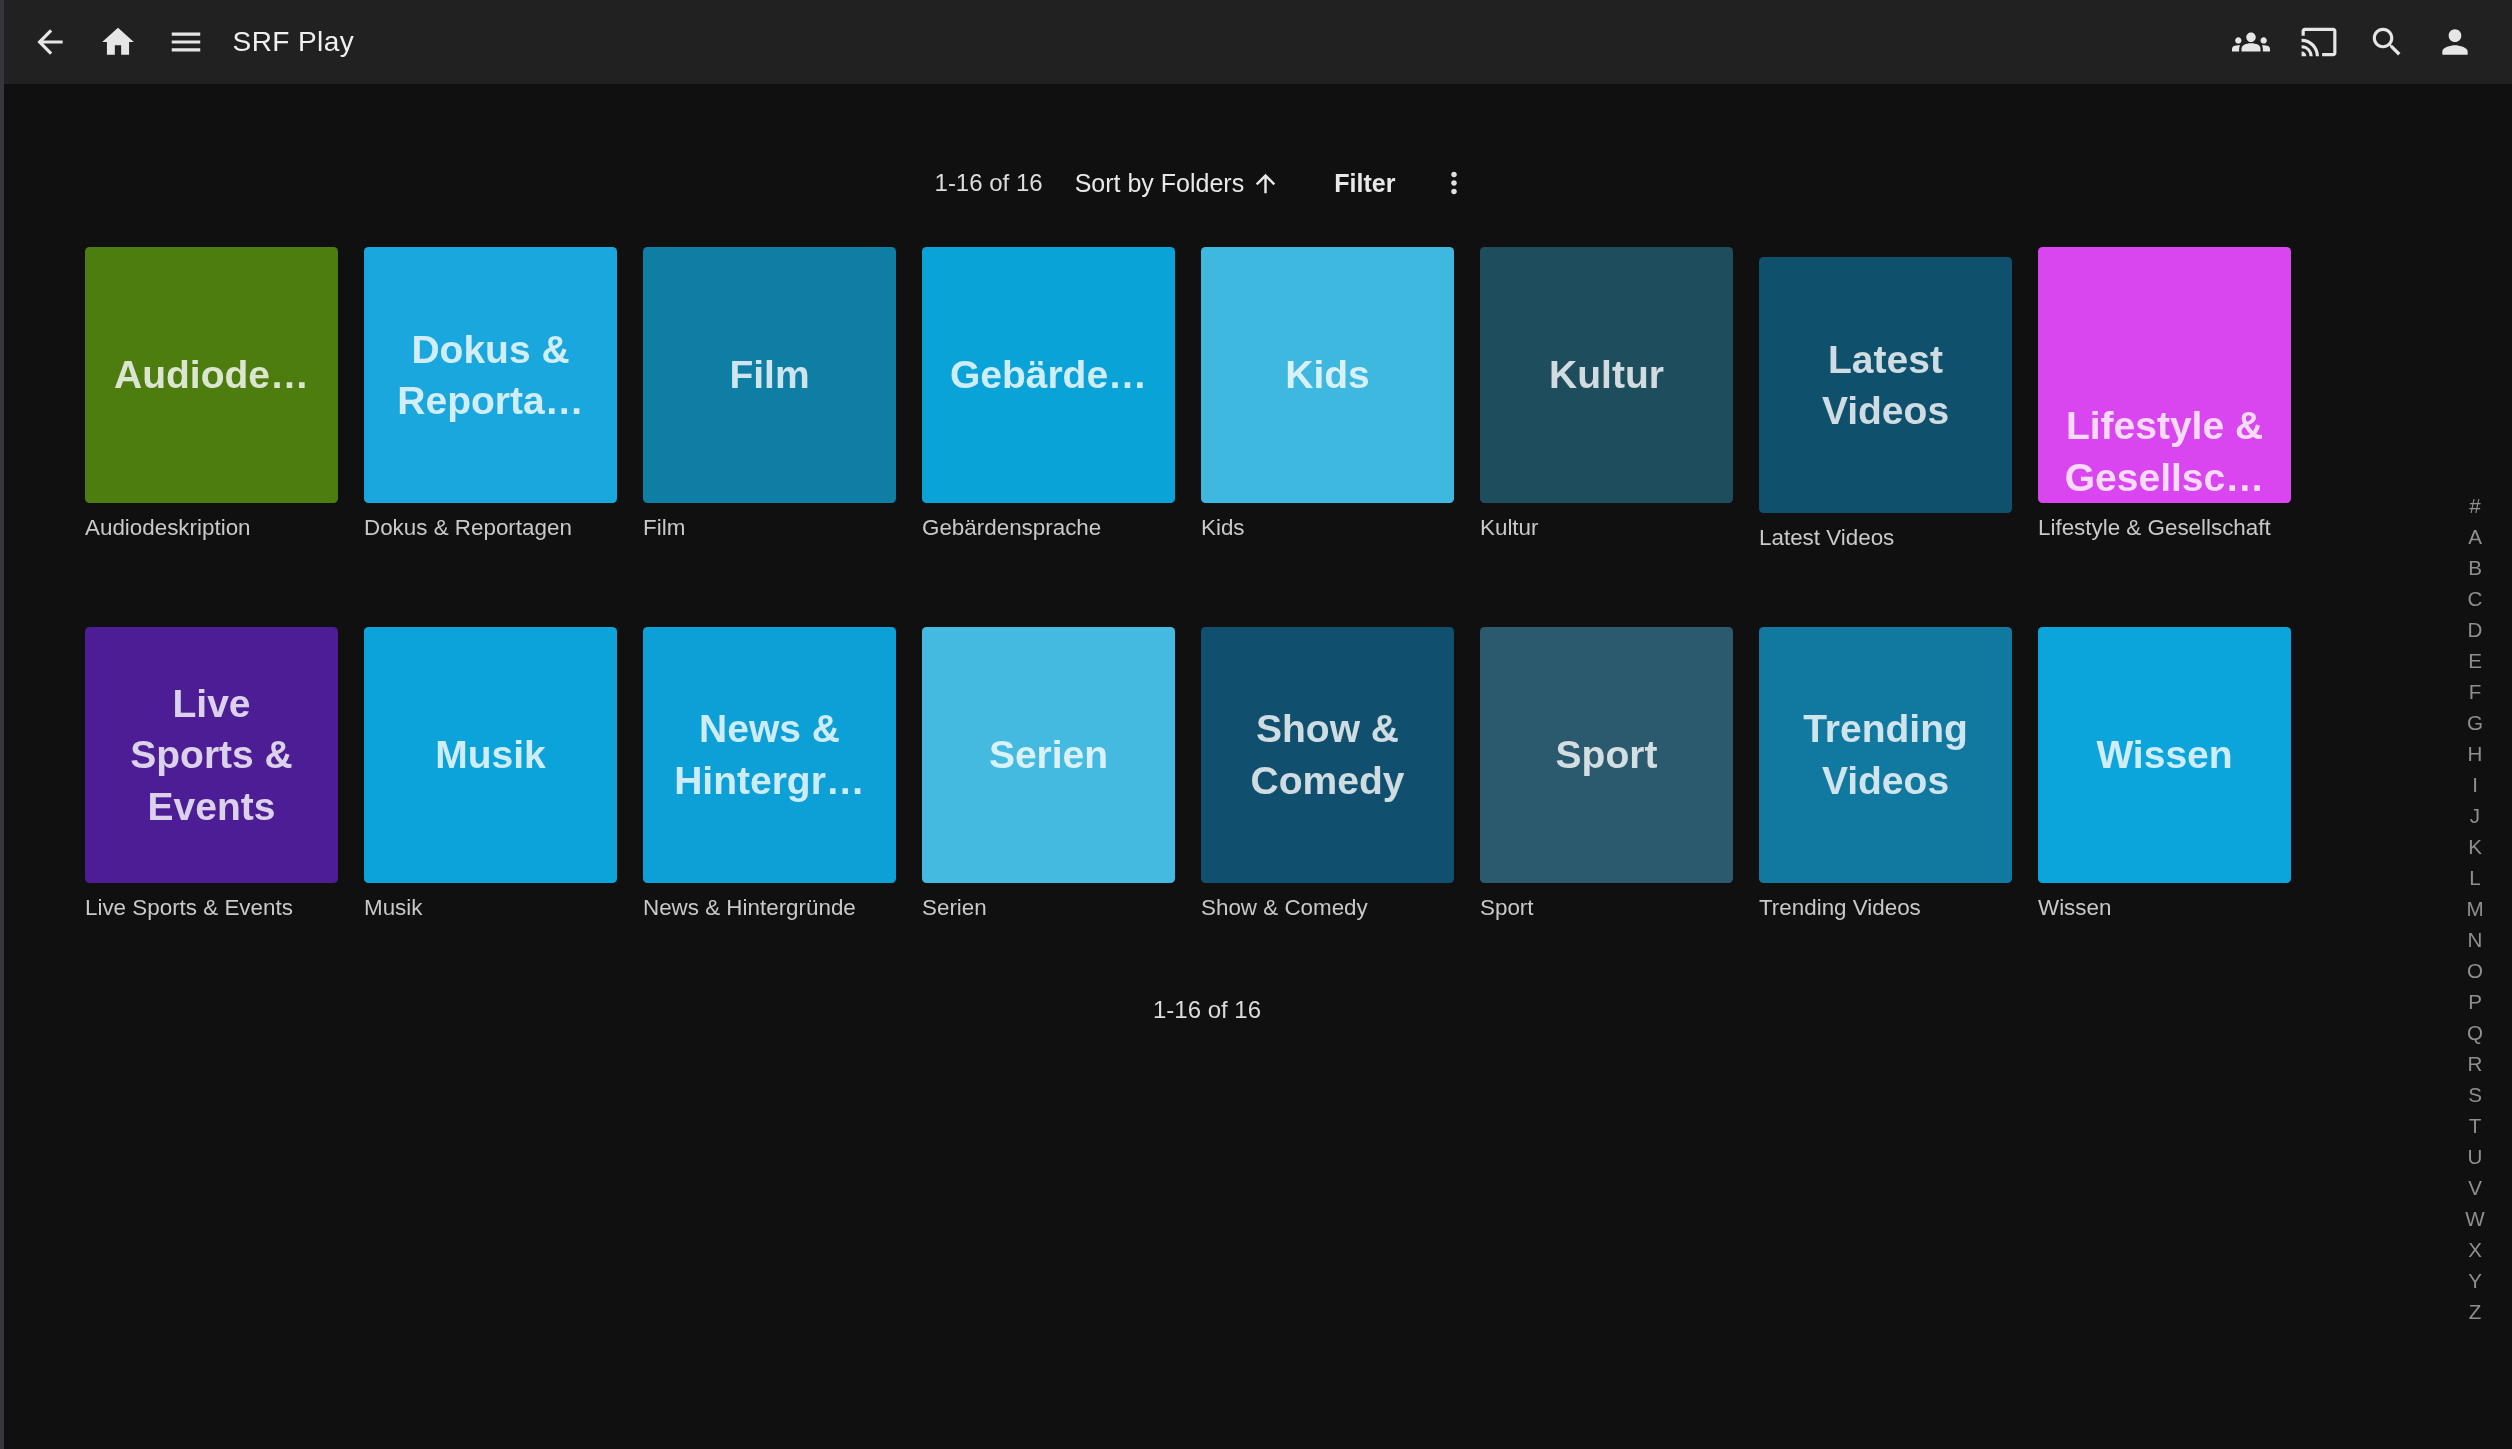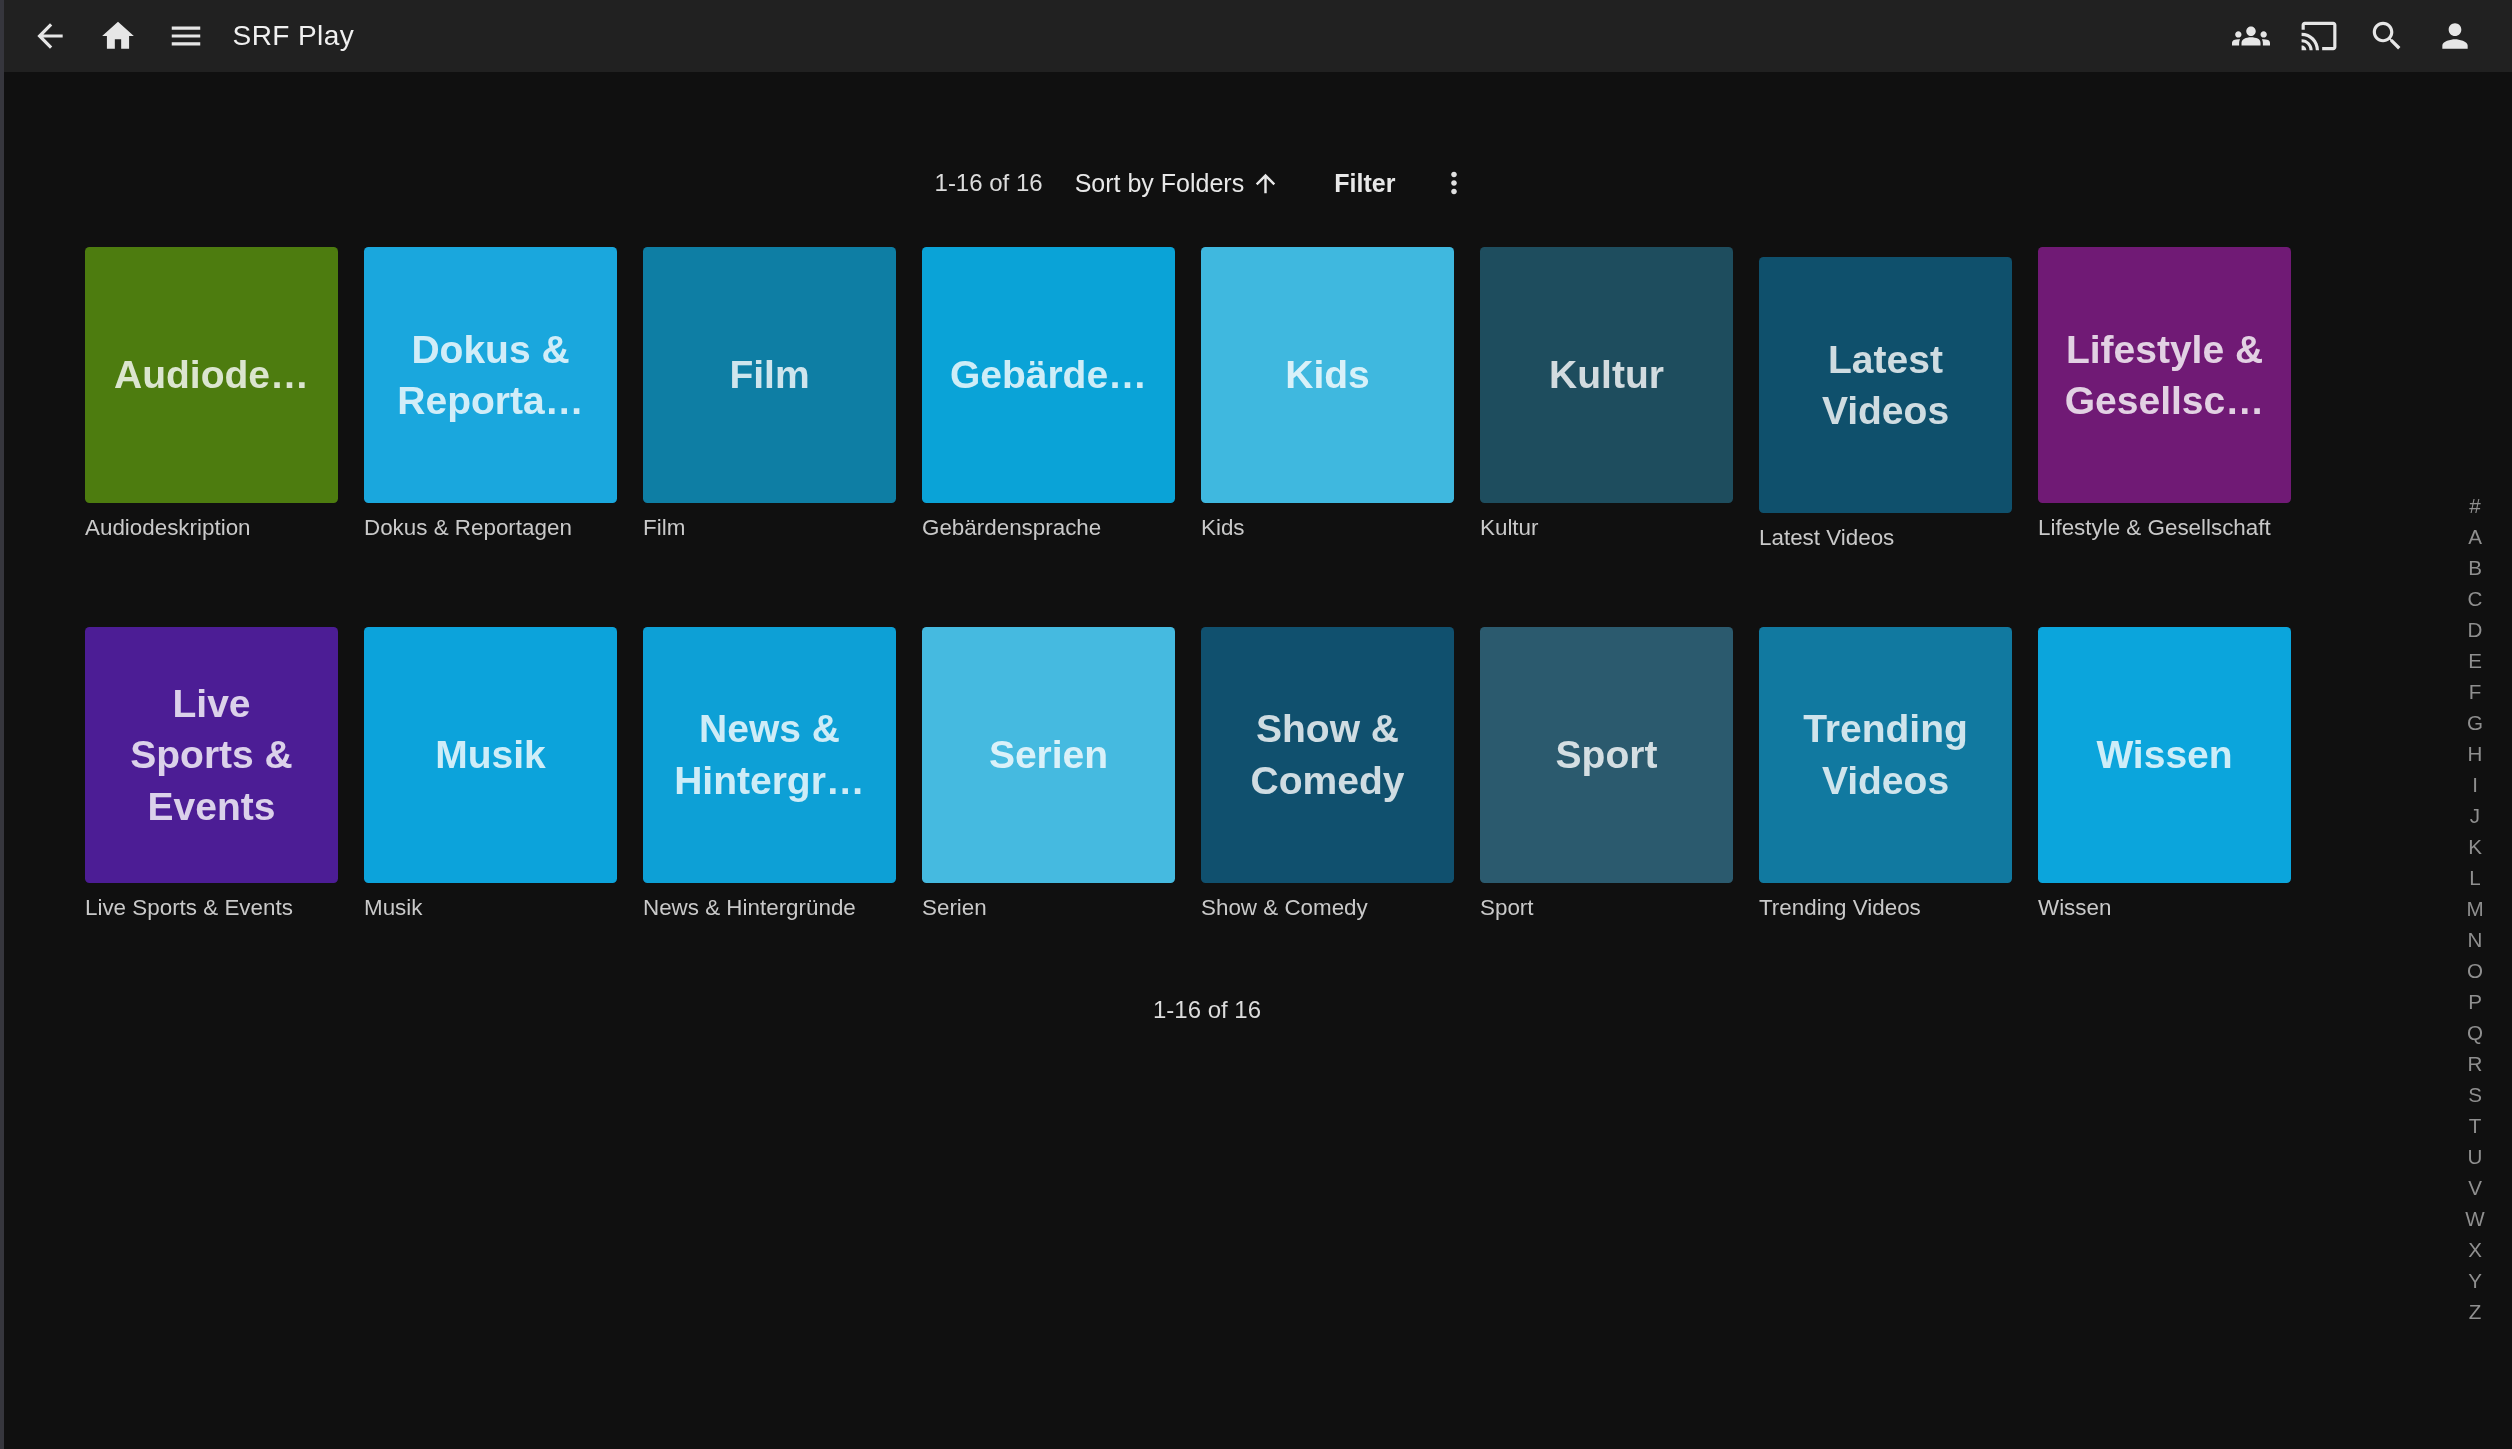--- a/index.html
+++ b/index.html
@@ -7,21 +7,21 @@
     width:2512px;height:1450px;overflow:hidden;position:relative;
     background:#101010;
     font-family:"Liberation Sans", sans-serif;
     -webkit-font-smoothing:antialiased;
   }
   
   .edge-strip{position:absolute;left:0;top:0;width:3.6px;height:1450px;background:#36363d;z-index:60;}
 
   
   .app-header{
-    position:absolute;left:0;top:0;width:2512px;height:72px;
+    position:absolute;left:0;top:0;width:2512px;height:84px;
     background:#212121;display:flex;align-items:center;z-index:40;
     padding:0;box-sizing:border-box;
   }
   .hbtn{
     width:68px;height:72px;display:flex;align-items:center;justify-content:center;
     background:none;border:none;cursor:pointer;padding:0;flex:0 0 auto;
   }
   .hbtn svg{width:38px;height:38px;fill:#e6e6e6;}
   .app-header .lead{margin-left:16px;}
   .app-title{
@@ -213,21 +213,21 @@
       <div class="card-label">Kultur</div>
     </div>
     <div class="card">
       <div class="card-box" style="background: rgb(15, 80, 108); margin-top: 10px;">
         <div class="card-text">Latest
 Videos</div>
       </div>
       <div class="card-label">Latest Videos</div>
     </div>
     <div class="card">
-      <div class="card-box" style="background: #701a75;">
+      <div class="card-box" style="background: #d946ef; align-items: flex-end;">
         <div class="card-text">Lifestyle &amp;
 Gesellsc…</div>
       </div>
       <div class="card-label">Lifestyle &amp; Gesellschaft</div>
     </div>
     <div class="card">
       <div class="card-box" style="background: #4c1d95;">
         <div class="card-text">Live
 Sports &amp;
 Events</div>

